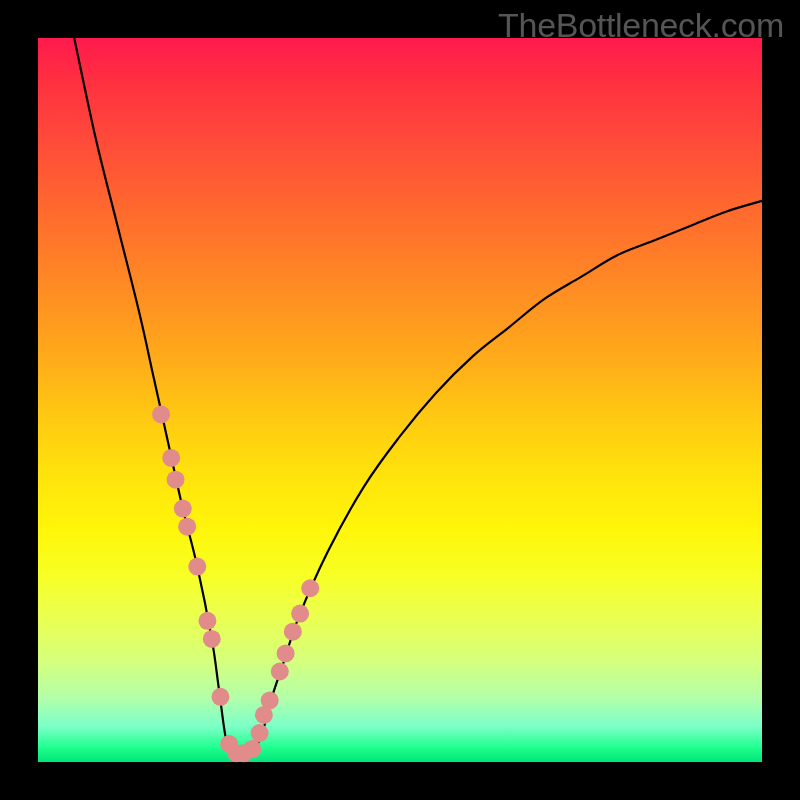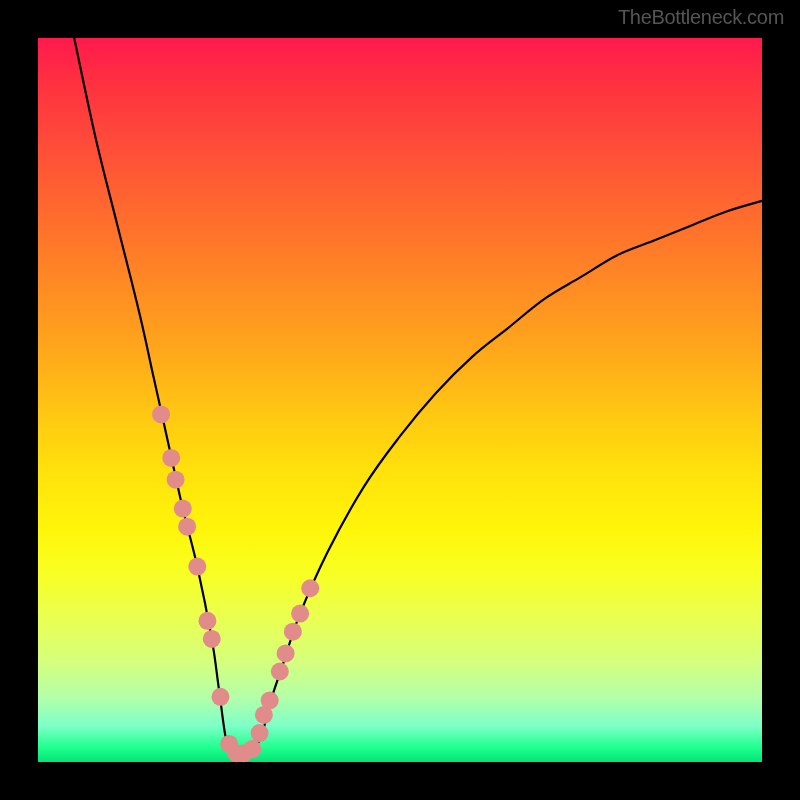--- a/index.html
+++ b/index.html
@@ -42,21 +42,21 @@
       #7effc8 95%,
       #20ff90 98%,
       #00e676 100%
     );
   }
   .watermark {
     position: absolute;
     top: 6px;
     right: 16px;
     color: #555;
-    font-size: 20px;
+    font-size: 34px;
     letter-spacing: -0.3px;
     font-weight: 400;
     user-select: none;
   }
   svg.curve {
     position: absolute;
     left: 0;
     top: 0;
     width: 724px;
     height: 724px;

